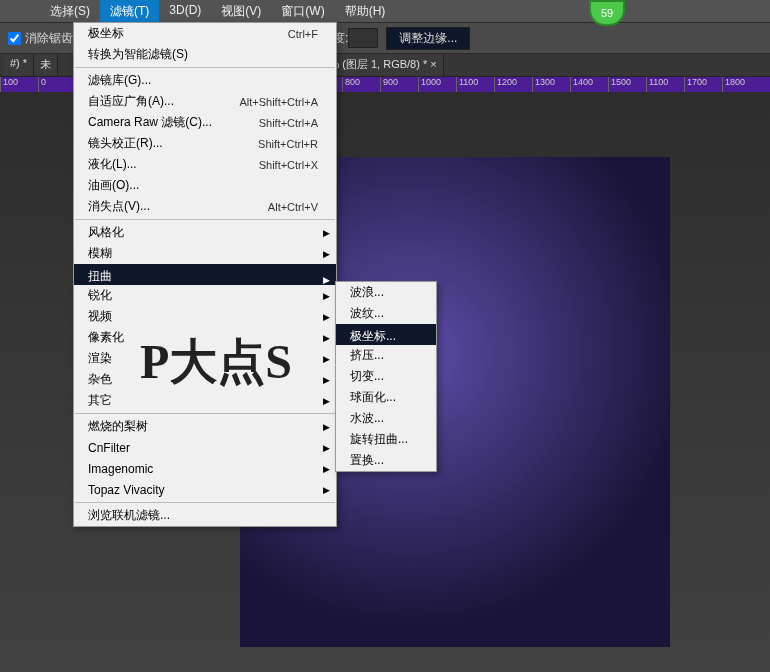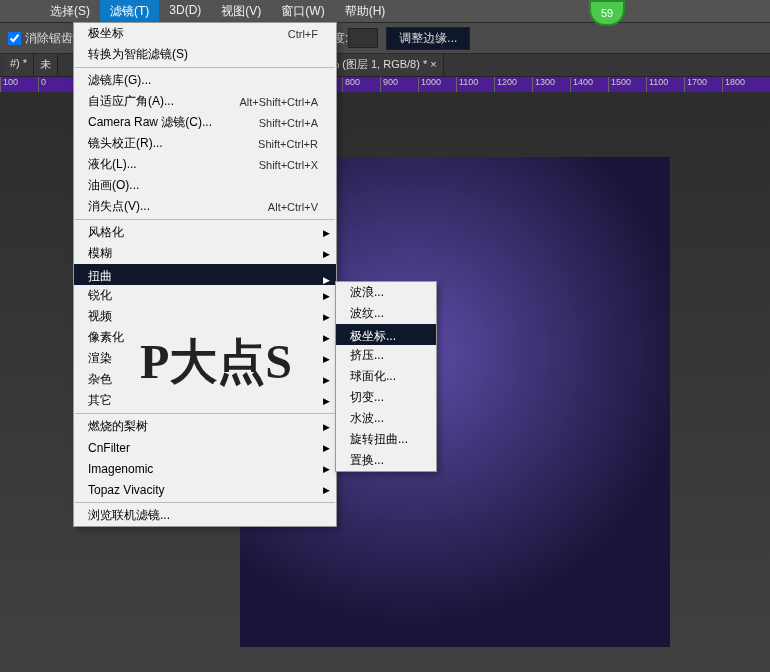--- a/index.html
+++ b/index.html
@@ -184,24 +184,24 @@
     <div class="row">
       <span class="lbl">波纹...</span>
     </div>
     <div class="row sel">
       <span class="lbl">极坐标...</span>
     </div>
     <div class="row">
       <span class="lbl">挤压...</span>
     </div>
     <div class="row">
+      <span class="lbl">切变...</span>
+    </div>
+    <div class="row">
       <span class="lbl">球面化...</span>
-    </div>
-    <div class="row">
-      <span class="lbl">切变...</span>
     </div>
     <div class="row">
       <span class="lbl">水波...</span>
     </div>
     <div class="row">
       <span class="lbl">旋转扭曲...</span>
     </div>
     <div class="row">
       <span class="lbl">置换...</span>
     </div>

